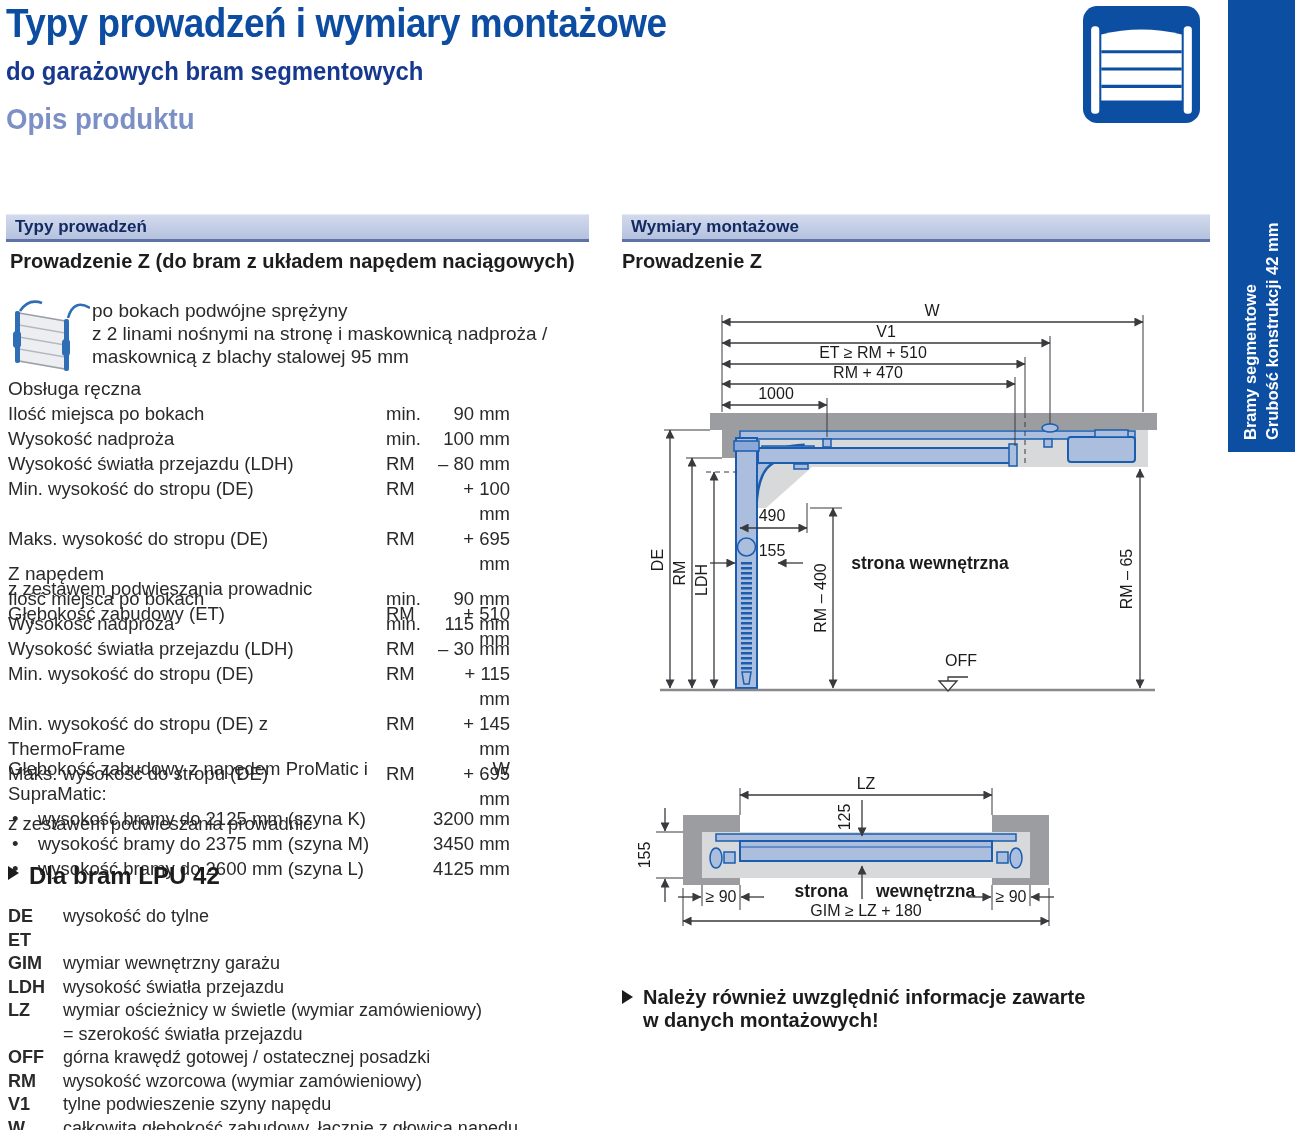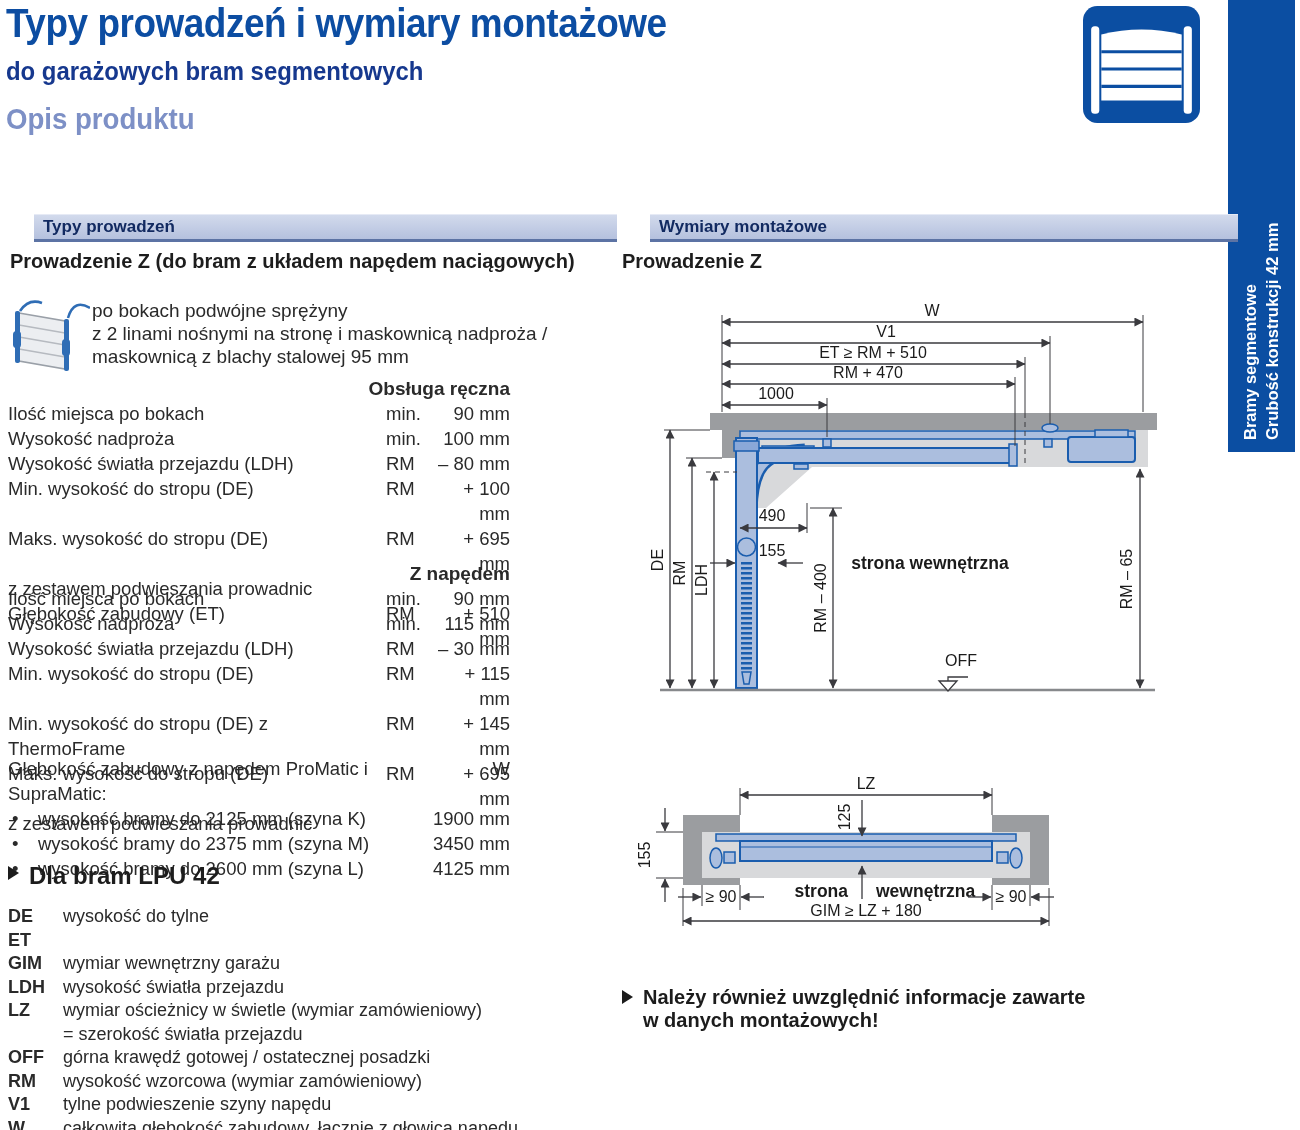--- a/index.html
+++ b/index.html
@@ -14,30 +14,30 @@
   .section-title{left:6px;top:102px;font-size:30px;font-weight:bold;color:#7d90c6;
          transform:scaleX(.92);transform-origin:left top;white-space:nowrap;}
   
   .side-tab-bg{left:1228px;top:0px;width:67px;height:452px;background:#0b4ea2;}
   .side-tab-text{left:1228px;top:452px;width:452px;height:67px;transform-origin:0 0;
          transform:rotate(-90deg);color:#fff;font-weight:bold;font-size:16.5px;
          line-height:22px;padding:11px 0 0 12px;box-sizing:border-box;white-space:nowrap;}
   
   .panel-bar{height:22px;background:linear-gradient(#d2daec,#b5c1de);
          border-top:1px solid #e6eaf5;border-bottom:3px solid #5c73a4;
-         font-size:17px;font-weight:bold;color:#122a61;padding:2px 0 0 9px;box-sizing:content-box;margin-left:28px;}
+         font-size:17px;font-weight:bold;color:#122a61;padding:2px 0 0 9px;box-sizing:content-box;}
   .bar-left{left:6px;top:214px;width:574px;}
   .bar-right{left:622px;top:214px;width:579px;}
   .h-left{left:10px;top:250px;font-size:20px;font-weight:bold;color:#1d1d1d;}
   .h-right{left:622px;top:250px;font-size:20px;font-weight:bold;color:#1d1d1d;}
   
   .icon-caption{left:92px;top:299px;font-size:19px;line-height:23px;color:#2a2a2a;}
   
   .tbl{left:8px;font-size:18.5px;line-height:25px;color:#2a2a2a;width:502px;}
-  .tbl .t-title{font-weight:bold;font-size:19px;text-align:right;}
+  .tbl .t-title{font-weight:normal;font-size:19px;}
   .trow{display:grid;grid-template-columns:378px 50px 74px;}
   .trow .qual{text-align:left;}
   .trow .val{text-align:right;}
   .prow{display:grid;grid-template-columns:30px 388px 84px;}
   .prow .val{text-align:right;}
   .prow .bullet{padding-left:4px;}
   .prow .bullet::before{content:"•";}
   .phead{display:grid;grid-template-columns:440px 62px;}
   .phead .val{text-align:right;}
   .arrow-note{display:flex;gap:10px;font-weight:bold;}
@@ -209,21 +209,21 @@
   <div class="abs tbl" style="top:756px;">
     <div class="phead">
       <div>Głębokość zabudowy z napędem ProMatic i SupraMatic:</div>
       <div class="val">W</div>
     </div>
     <div>
 
         <div class="prow">
           <div class="bullet"></div>
           <div>wysokość bramy do 2125 mm (szyna K)</div>
-          <div class="val">1900 mm</div>
+          <div class="val">3200 mm</div>
         </div>
 
         <div class="prow">
           <div class="bullet"></div>
           <div>wysokość bramy do 2375 mm (szyna M)</div>
           <div class="val">3450 mm</div>
         </div>
 
         <div class="prow">
           <div class="bullet"></div>

